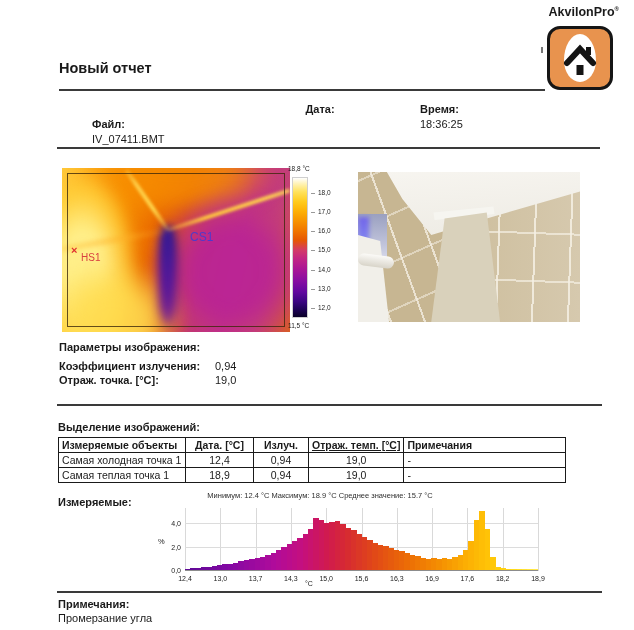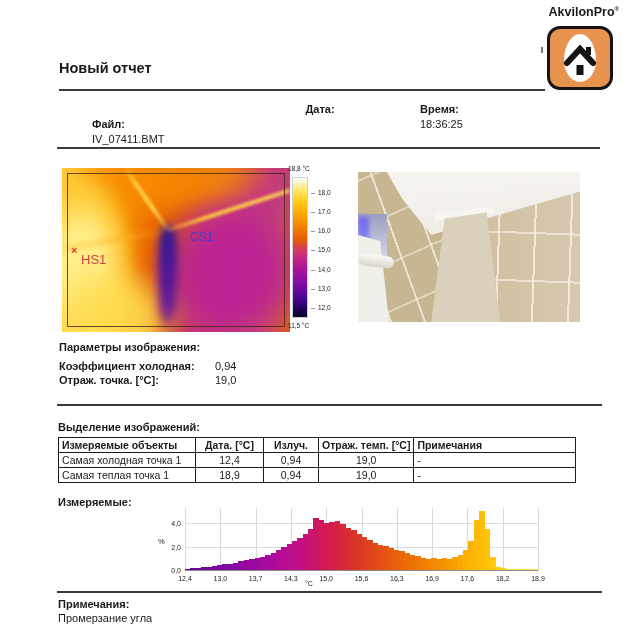--- a/index.html
+++ b/index.html
@@ -42,21 +42,21 @@
     background:linear-gradient(180deg,#2e1a96,#55189a 60%,rgba(110,30,150,.4)); }
   .t-line { position:absolute; transform-origin:left center; height:4px; filter:blur(1.5px); }
   .t-line-upleft { left:106px; top:60px; width:73px; transform:rotate(-125deg);
     background:linear-gradient(90deg, rgba(255,215,80,.2), #ffd84d 35%, #ffd04a 75%, rgba(255,200,60,.3)); }
   .t-line-right { left:106px; top:60px; width:128px; transform:rotate(-18deg);
     background:linear-gradient(90deg, rgba(255,200,70,.25), #ffc83c 30%, #ffd24d 80%, rgba(255,220,90,.8)); }
   .t-line-left { left:106px; top:60px; width:108px; height:5px; transform:rotate(170deg); opacity:.65; filter:blur(2.5px);
     background:linear-gradient(90deg, rgba(255,170,40,.1), rgba(255,176,40,.9) 45%, rgba(255,200,70,.8)); }
   .t-frame { position:absolute; left:5px; top:5px; right:5px; bottom:5px; border:1px solid rgba(60,40,10,.8); }
   .t-hs1-x { position:absolute; left:9px; top:76px; color:#e03030; font-size:11px; font-weight:bold; }
-  .t-hs1-label { position:absolute; left:19px; top:84px; color:#d84040; font-size:13px; }
+  .t-hs1-label { position:absolute; left:19px; top:84px; color:#d84040; font-size:10px; }
   .t-cs1-label { position:absolute; left:110px; top:62px; color:rgba(60,60,215,.85); font-size:12px;margin-left:18px; }
 
   
   .cbar-wrap { position:absolute; left:284px; top:165px; width:62px; height:170px; }
   .cbar-maxlabel { position:absolute; left:4px; top:0; font-size:6.5px; }
   .cbar-minlabel { position:absolute; left:4px; top:157px; font-size:6.5px; }
   .cbar { position:absolute; left:8px; top:12px; width:16px; height:141px; border:1px solid #cfcfcf;
     background:linear-gradient(180deg,#ffffff 0%,#fff3b8 4%,#ffe25a 10%,#ffcb1c 17%,#fdb004 24%,#f79300 31%,#f07600 38%,#e55705 45%,#d23a68 52%,#c22584 58%,#a81596 66%,#870da2 74%,#61089f 82%,#3a0581 89%,#1c0253 95%,#0a0127 100%); }
   .cbar-tickdash { position:absolute; left:27px; width:4px; height:1px; background:#999; }
   .cbar-ticklabel { position:absolute; left:34px; font-size:6.5px; color:#222; }
@@ -203,35 +203,35 @@
     <div class="p-ceiling"></div>
     <div class="p-window"></div>
     <div class="p-blueglow"></div>
     <div class="p-frame"></div>
     <div class="p-rod"></div>
     <div class="p-molding"></div>
     <div class="p-mosaic"></div>
   </div>
 
   <div class="sec-label" style="left:59px; top:341px;">Параметры изображения:</div>
-  <div class="param-label" style="top:360px;">Коэффициент холодная:</div>
+  <div class="param-label" style="top:360px;">Коэффициент излучения:</div>
   <div class="param-value" style="top:360px;">0,94</div>
   <div class="param-label" style="top:374px;">Отраж. точка. [°C]:</div>
   <div class="param-value" style="top:374px;">19,0</div>
 
   <div class="rule" style="left:57px; top:404px; width:545px;"></div>
 
   <div class="sec-label" style="left:58px; top:421px;">Выделение изображений:</div>
   <table class="meas-table">
     <tbody>
         <tr>
-      <th style="width:137px;">Измеряемые объекты</th>
+      <th style="width:127px;">Измеряемые объекты</th>
       <th style="width:68px;" class="c">Дата. [°C]</th>
       <th style="width:55px;" class="c">Излуч.</th>
-      <th style="width:95px;" class="c">Отраж. темп. [°C]</th>
+      <th style="width:95px;text-decoration:underline;" class="c">Отраж. темп. [°C]</th>
       <th style="width:162px;">Примечания</th>
     </tr>
     <tr>
       <td>Самая холодная точка 1</td>
       <td class="c">12,4</td>
       <td class="c">0,94</td>
       <td class="c">19,0</td>
       <td>-</td>
     </tr>
     <tr>
@@ -239,20 +239,21 @@
       <td class="c">18,9</td>
       <td class="c">0,94</td>
       <td class="c">19,0</td>
       <td>-</td>
     </tr>
   </tbody>
     </table>
 
   <div class="sec-label" style="left:58px; top:496px;">Измеряемые:</div>
   <div class="chart">
+    <div class="chart-title">Минимум: 12.4 °C Максимум: 18.9 °C Среднее значение: 15.7 °C</div>
     <div class="pct">%</div>
     <div class="plot" id="histo-plot">
         <div class="gridline-v" style="left: 0px;"></div>
         <div class="gridline-v" style="left: 35.3px;"></div>
         <div class="gridline-v" style="left: 70.6px;"></div>
         <div class="gridline-v" style="left: 105.9px;"></div>
         <div class="gridline-v" style="left: 141.2px;"></div>
         <div class="gridline-v" style="left: 176.5px;"></div>
         <div class="gridline-v" style="left: 211.8px;"></div>
         <div class="gridline-v" style="left: 247.1px;"></div>

